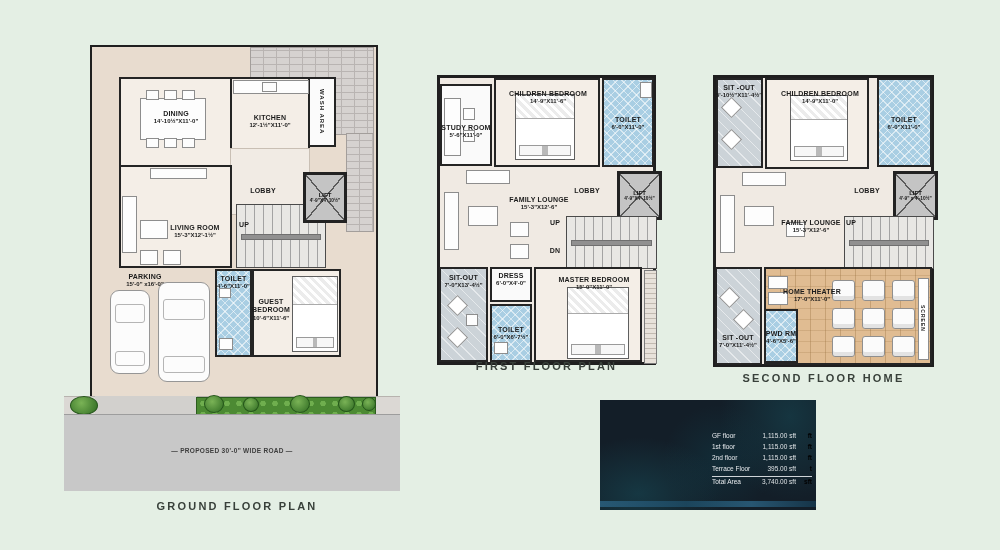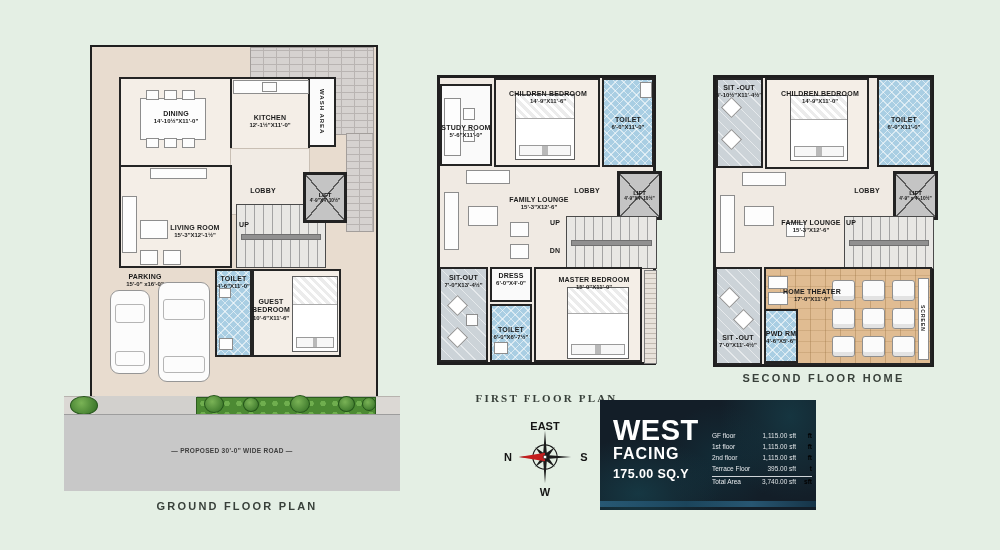--- a/index.html
+++ b/index.html
@@ -230,21 +230,21 @@
       <span class="rd">6'-0"X4'-0"</span>
     </div>
     <div class="lbl" style="left:492px;top:326px;width:38px;">
       <span class="rn">TOILET</span>
       <span class="rd">6'-0"X6'-7½"</span>
     </div>
     <div class="lbl" style="left:540px;top:276px;width:108px;">
       <span class="rn">MASTER BEDROOM</span>
       <span class="rd">15'-0"X11'-0"</span>
     </div>
-    <div class="abs title" style="left:437px;top:392px;width:219px;font-family:Liberation Serif, serif;">
+    <div class="abs title" style="left:437px;top:360px;width:219px;">
       <span>FIRST FLOOR PLAN</span>
     </div>
   </div>
 
   <div>
     <div class="abs outerwall" style="left:713px;top:75px;width:221px;height:292px;box-sizing:border-box;"></div>
 
     <div class="room graytile" style="left:716px;top:78px;width:47px;height:90px;"></div>
     <div class="room" style="left:765px;top:78px;width:104px;height:91px;"></div>
     <div class="room bluetile" style="left:877px;top:78px;width:55px;height:89px;"></div>
@@ -316,47 +316,22 @@
     </div>
     <div class="lbl" style="left:712px;top:334px;width:52px;">
       <span class="rn">SIT -OUT</span>
       <span class="rd">7'-0"X11'-4½"</span>
     </div>
     <div class="abs title" style="left:713px;top:372px;width:221px;">
       <span>SECOND FLOOR HOME</span>
     </div>
   </div>
 
-  <div class="abs" style="left:495px;top:412px;width:100px;height:92px;">
-    <div class="compass-letter" style="left:0;top:8px;width:100px;font-size:11px;">
-      <span>EAST</span>
-    </div>
-    <svg width="56" height="56" viewBox="0 0 60 60" style="position:absolute;left:22px;top:17px;">
-      <circle cx="30" cy="30" r="13" fill="none" stroke="#1b1b1b" stroke-width="1.2"></circle>
-      <polygon points="30,2 31.9,25.4 40.6,19.4 34.6,28.1 58,30 34.6,31.9 40.6,40.6 31.9,34.6 30,58 28.1,34.6 19.4,40.6 25.4,31.9 2,30 25.4,28.1 19.4,19.4 28.1,25.4" fill="#1b1b1b"></polygon>
-      <polygon points="2,30 30,25.5 30,34.5" fill="#c41e1e"></polygon>
-      <circle cx="30" cy="30" r="2" fill="#ffffff" stroke="#1b1b1b" stroke-width="0.8"></circle>
-    </svg>
-    <div class="compass-letter" style="left:6px;top:39px;width:14px;font-size:11px;">
-      <span>N</span>
-    </div>
-    <div class="compass-letter" style="left:82px;top:39px;width:14px;font-size:11px;">
-      <span>S</span>
-    </div>
-    <div class="compass-letter" style="left:0;top:74px;width:100px;font-size:11px;">
-      <span>W</span>
-    </div>
-  </div>
 
   <div class="card" style="left:600px;top:400px;width:216px;height:110px;">
-    <div class="card-west">
-      <span class="cw1">WEST</span>
-      <span class="cw2">FACING</span>
-      <span class="cw3">175.00 SQ.Y</span>
-    </div>
     <div class="card-table">
       <div class="crow">
         <span class="clab">GF floor</span>
         <span class="cval">1,115.00 sft</span>
         <span class="cunit">ft</span>
       </div>
       <div class="crow">
         <span class="clab">1st floor</span>
         <span class="cval">1,115.00 sft</span>
         <span class="cunit">ft</span>

